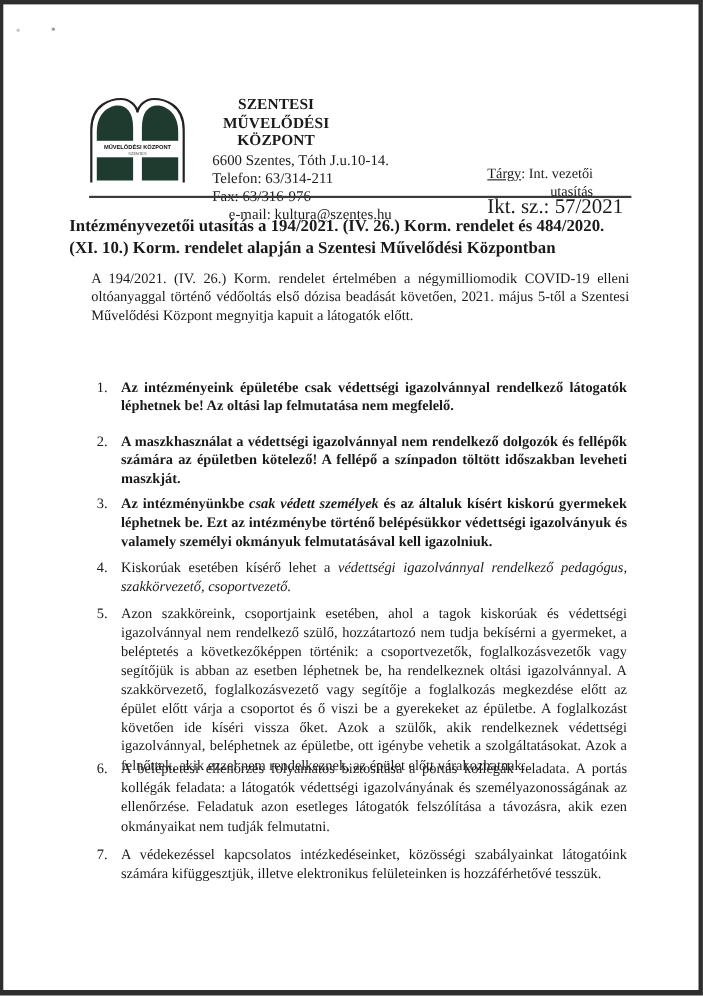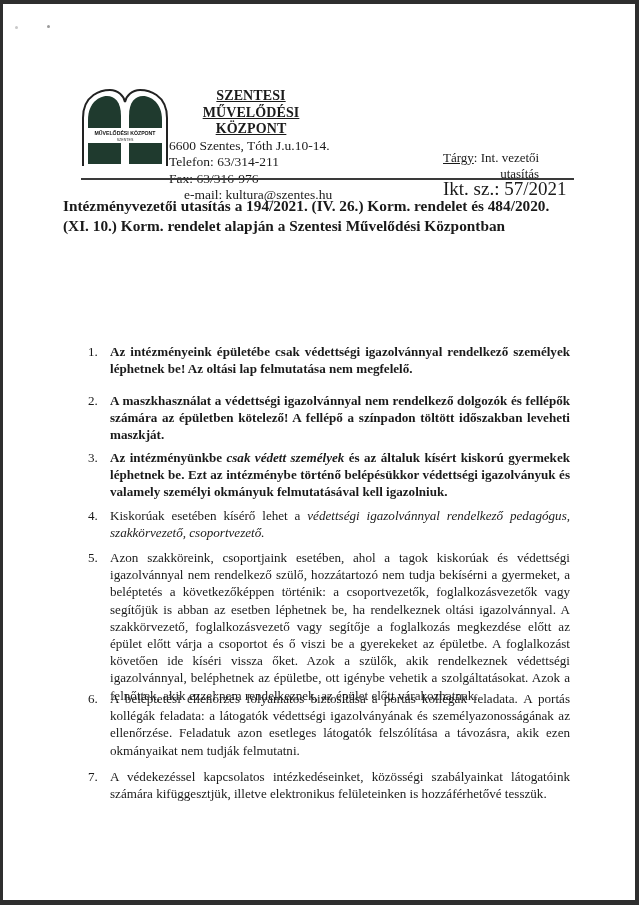--- a/index.html
+++ b/index.html
@@ -60,24 +60,24 @@
       width: 200px;
       font-size: 13.5px;
       line-height: 16.5px;
     }
     .org-name {
       font-weight: bold;
       text-align: center;
       width: 164px;
       font-size: 14px;
       letter-spacing: 0.1px;
-      text-decoration: underline;
     }
     .org-line {
       white-space: nowrap;
+      margin-left: 24px;
     }
     .org-line.indent { }
     .org-line.indent2 { padding-left: 15px; }
     .subject {
       position: absolute;
       left: 440px;
       top: 110px;
       font-size: 13px;
       line-height: 16px;
       margin-top: 36px;
@@ -196,25 +196,26 @@
     <div class="ikt">Ikt. sz.: 57/2021</div>
 
     <div class="rule"></div>
   </div>
 
   <div class="title">
     <div>Intézményvezetői utasítás a 194/2021. (IV. 26.) Korm. rendelet és 484/2020.</div>
     <div>(XI. 10.) Korm. rendelet alapján a Szentesi Művelődési Központban</div>
   </div>
 
+  <div class="para p1">A 194/2021. (IV. 26.) Korm. rendelet értelmében a négymilliomodik COVID-19 elleni oltóanyaggal történő védőoltás első dózisa beadását követően, 2021. május 5-től a Szentesi Művelődési Központ megnyitja kapuit a látogatók előtt.</div>
 
   <div class="list">
     <div class="item bold i1">
       <span class="num">1.</span>
-      <span>Az intézményeink épületébe csak védettségi igazolvánnyal rendelkező személyek léphetnek be! Az oltási lap felmutatása nem megfelelő.</span>
+      <span>Az intézményeink épületébe csak védettségi igazolvánnyal rendelkező látogatók léphetnek be! Az oltási lap felmutatása nem megfelelő.</span>
     </div>
     <div class="item bold i2">
       <span class="num">2.</span>
       <span>A maszkhasználat a védettségi igazolvánnyal nem rendelkező dolgozók és fellépők számára az épületben kötelező! A fellépő a színpadon töltött időszakban leveheti maszkját.</span>
     </div>
     <div class="item bold i3">
       <span class="num">3.</span>
       <span>Az intézményünkbe </span><span class="em" style="font-weight:bold;">csak védett személyek</span><span> és az általuk kísért kiskorú gyermekek léphetnek be. Ezt az intézménybe történő belépésükkor védettségi igazolványuk és valamely személyi okmányuk felmutatásával kell igazolniuk.</span>
     </div>
     <div class="item i4">

